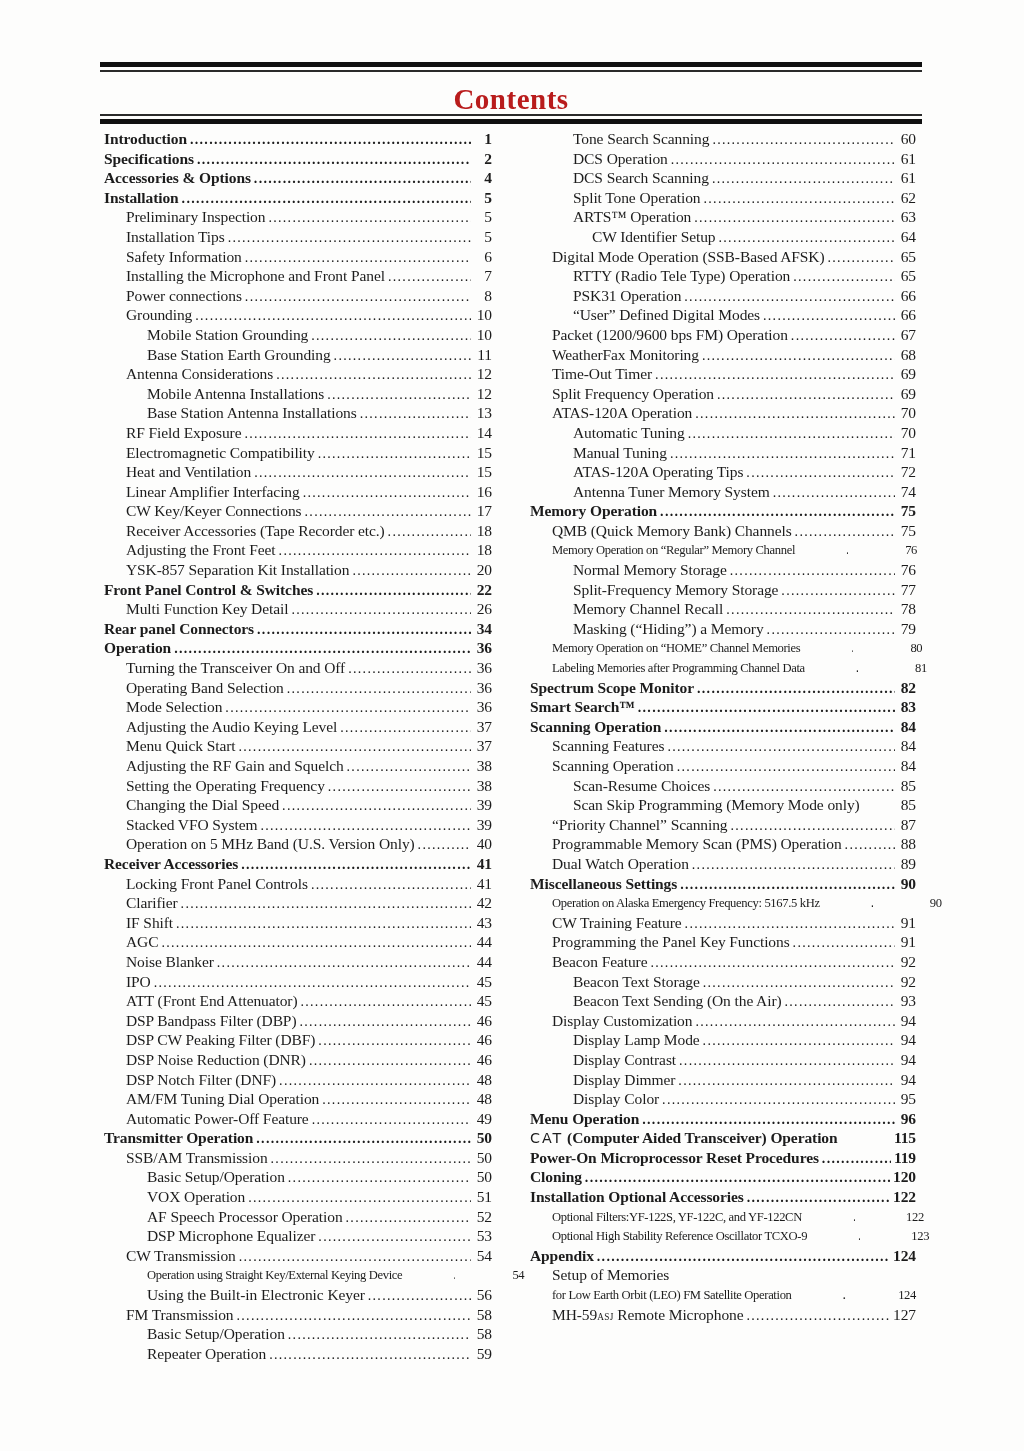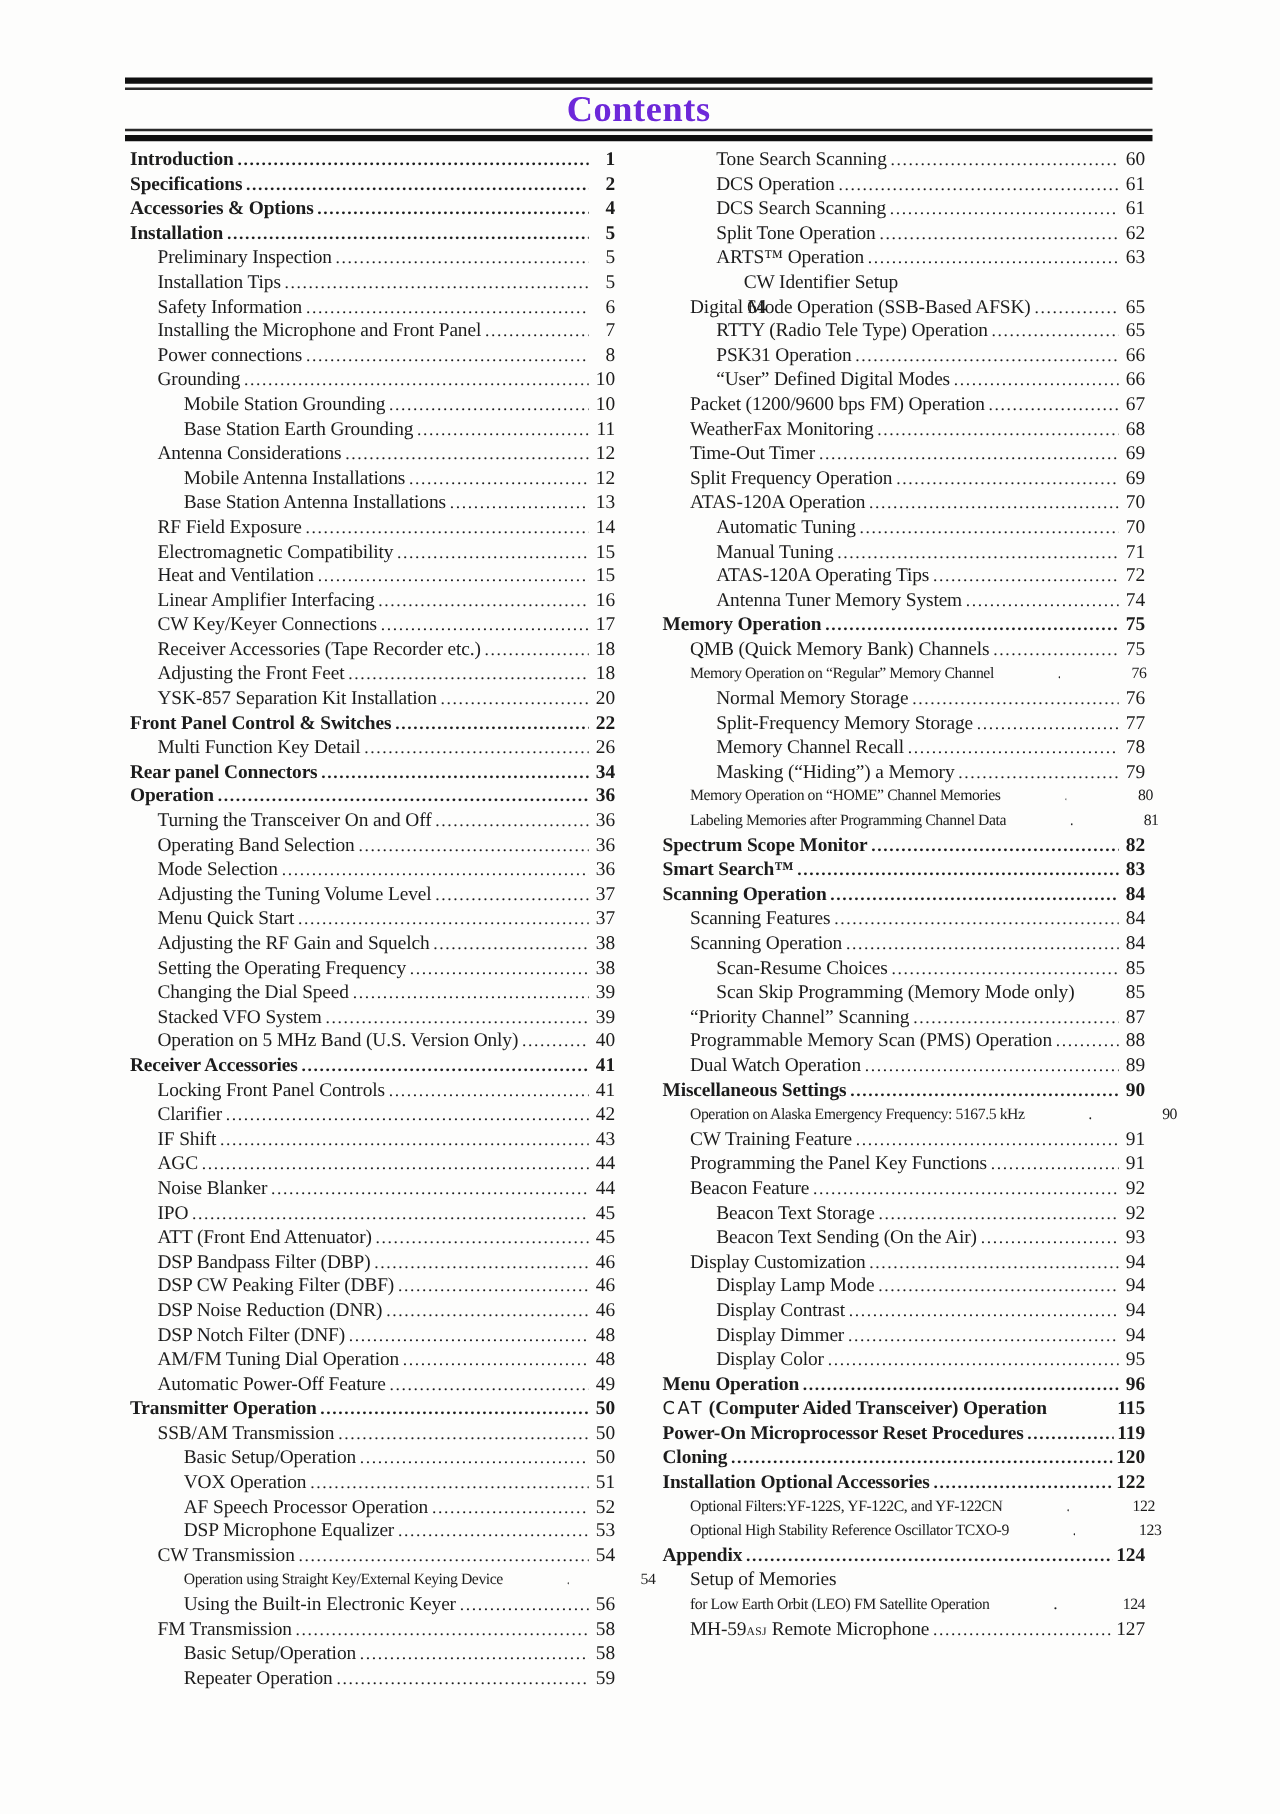--- a/index.html
+++ b/index.html
@@ -24,27 +24,27 @@
     height:3px;
     border-top:5px solid #101010;
     border-bottom:2px solid #2a2a2a;
   }
   .rule-bottom{
     height:3px;
     border-top:2px solid #2a2a2a;
     border-bottom:5px solid #101010;
   }
   .title{
-    margin:3px 0 2px 0;
+    margin:14px 0 2px 0;
     text-align:center;
     font-size:29px;
     font-weight:bold;
     letter-spacing:0.5px;
     line-height:26px;
-    color:#6d28d9;
+    color:#b91c1c;
   }
   .columns{
     display:flex;
     margin-top:5px;
     padding-left:4px;
   }
   .col{min-width:0;}
   .col-left{width:388px;margin-right:38px;}
   .col-right{width:386px;}
   .row{
@@ -54,21 +54,21 @@
     line-height:19.6px;
     font-size:15.5px;
     letter-spacing:-0.1px;
     white-space:nowrap;
   }
   .row .lab{flex:0 0 auto;}
   .row.b{font-weight:bold;justify-content:flex-end;}
   .row.cond{font-size:12.6px;letter-spacing:-0.35px;gap:48px;}
   .row.lvl1{padding-left:22px;}
   .row.lvl2{padding-left:43px;}
-  .row.lvl3{padding-left:62px;flex-direction:column;}
+  .row.lvl3{padding-left:62px;}
   .dots{
     flex:1 1 auto;
     min-width:2px;
     overflow:hidden;
     margin:0 3px;
   }
   .dots::after{
     content:"..........................................................................................................................................................";
     letter-spacing:1.3px;
     font-size:14px;
@@ -244,21 +244,21 @@
             <span class="lab">Operating Band Selection</span>
             <span class="dots"></span>
             <span class="pg">36</span>
           </div>
           <div class="row lvl1">
             <span class="lab">Mode Selection</span>
             <span class="dots"></span>
             <span class="pg">36</span>
           </div>
           <div class="row lvl1">
-            <span class="lab">Adjusting the Tuning Volume Level</span>
+            <span class="lab">Adjusting the Audio Keying Level</span>
             <span class="dots"></span>
             <span class="pg">37</span>
           </div>
           <div class="row lvl1">
             <span class="lab">Menu Quick Start</span>
             <span class="dots"></span>
             <span class="pg">37</span>
           </div>
           <div class="row lvl1">
             <span class="lab">Adjusting the RF Gain and Squelch</span>

